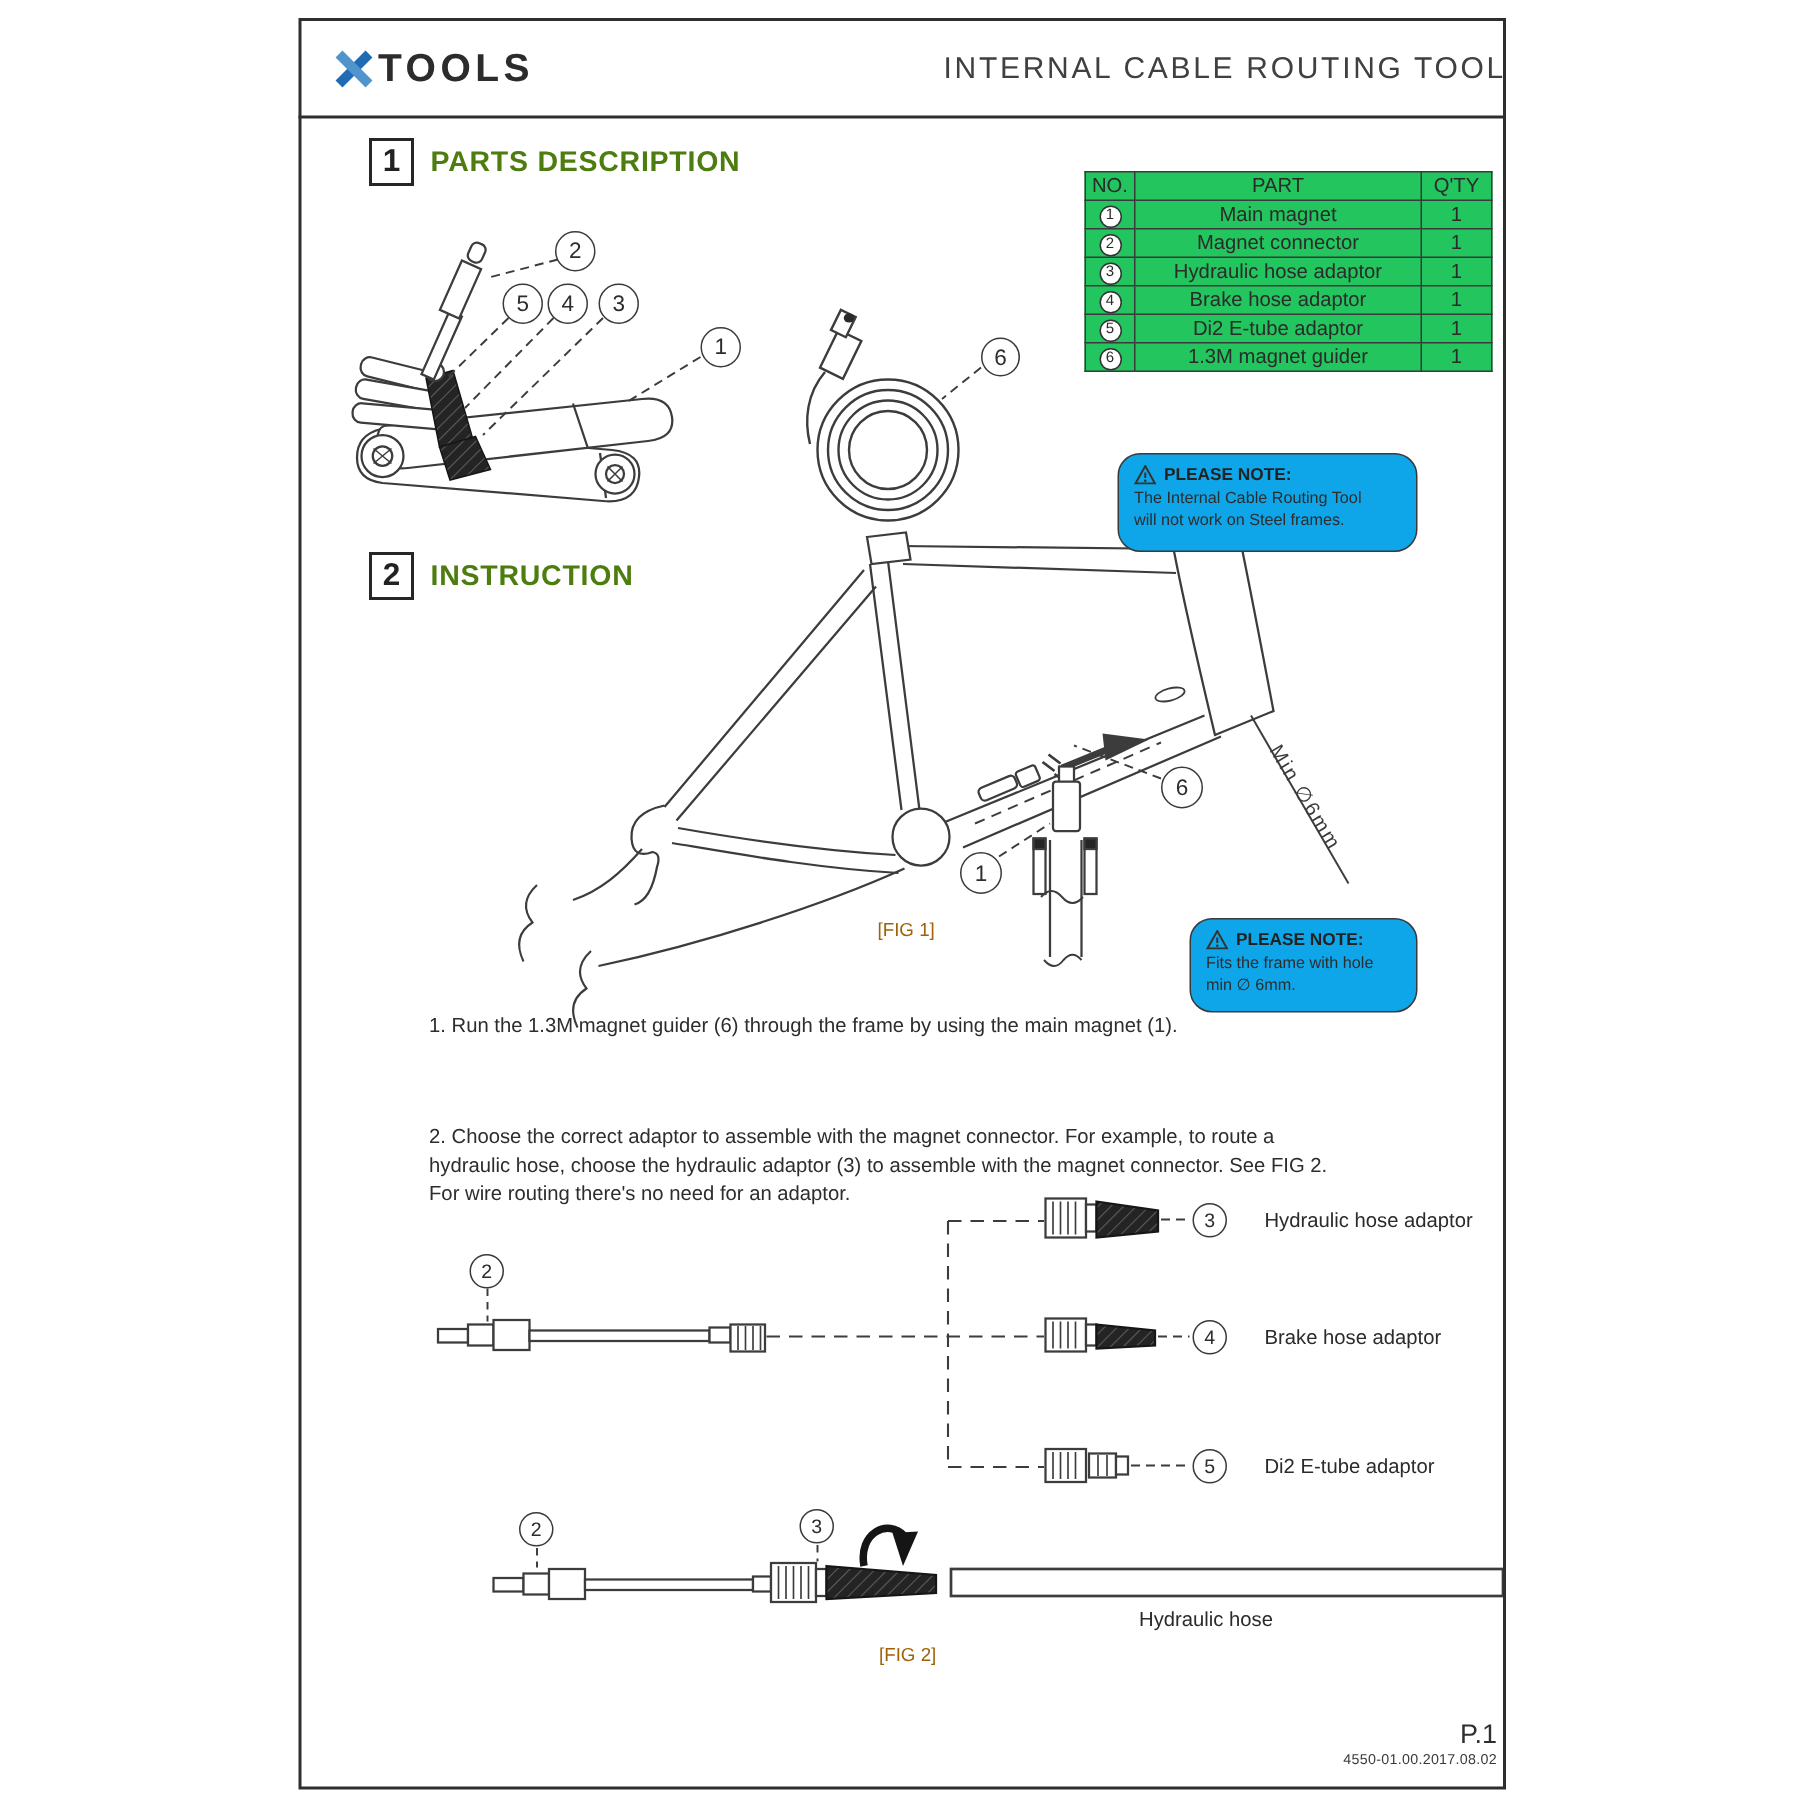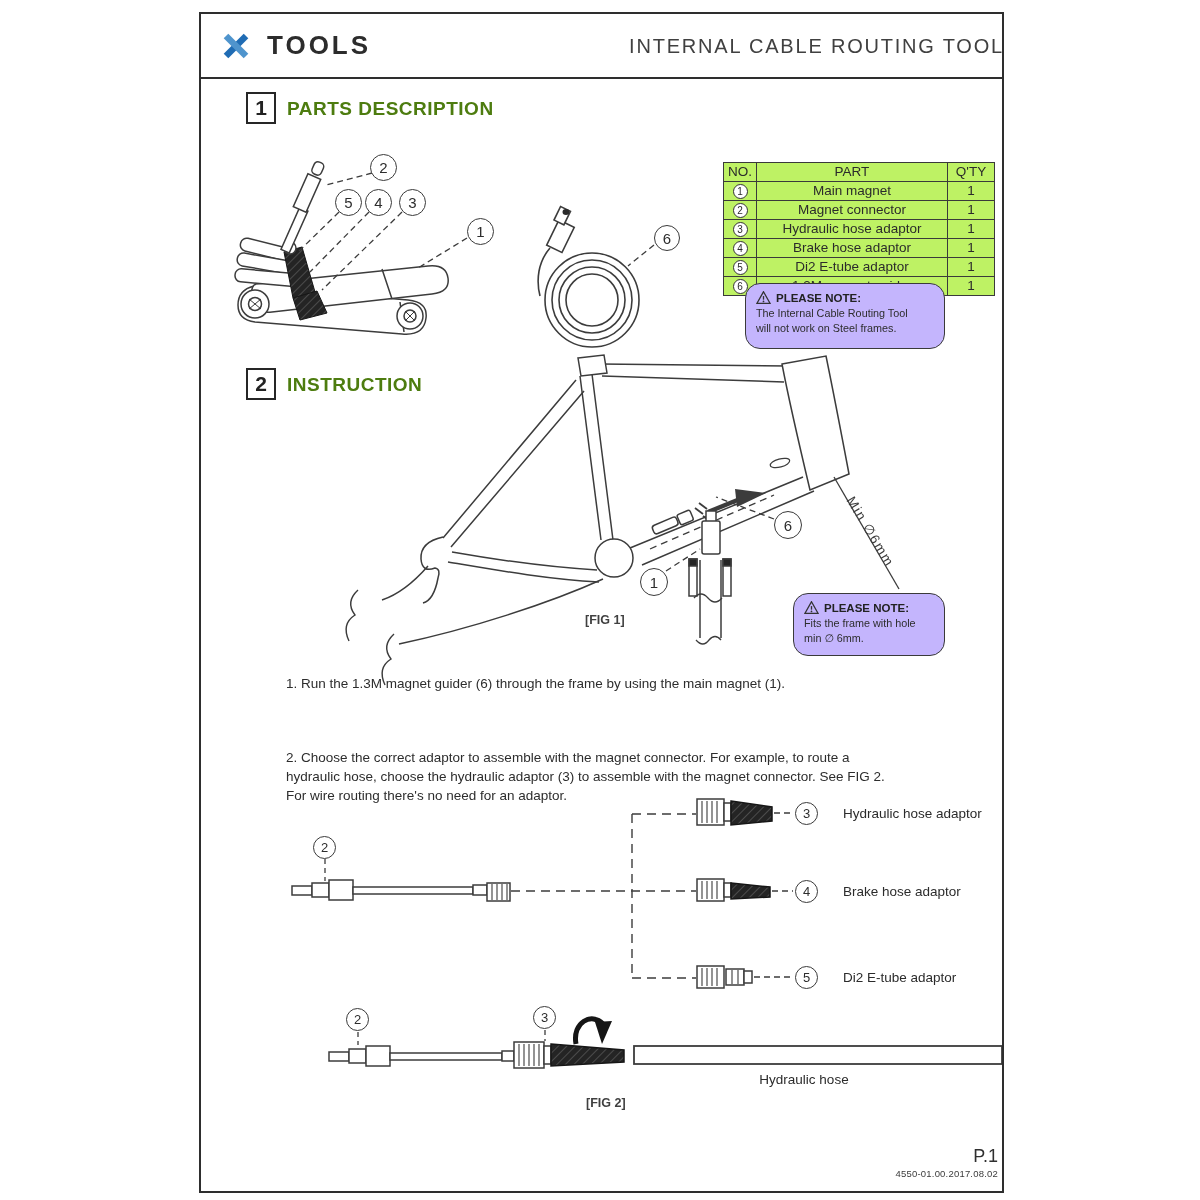--- a/index.html
+++ b/index.html
@@ -5,56 +5,56 @@
   html,body{margin:0;padding:0;background:#ffffff;}
   body{font-family:"Liberation Sans","DejaVu Sans",sans-serif;}
   #page{position:relative;width:1200px;height:1200px;background:#fff;color:#333;overflow:hidden;}
   .abs{position:absolute;}
 
   
   #border-rect{left:199px;top:12px;width:801px;height:1177px;border:2px solid #2e2e2e;}
   #header-line{left:199px;top:77px;width:805px;height:2px;background:#2e2e2e;}
 
   
-  #logo{left:221px;top:30px;display:flex;align-items:center;gap:16px;}
+  #logo{left:221px;top:30px;display:flex;align-items:center;gap:1px;}
   #logo-text{font-size:26px;font-weight:800;letter-spacing:3px;color:#2c2c2c;}
   #doc-title{left:199px;top:35px;width:805px;text-align:right;font-size:20px;letter-spacing:1.8px;color:#404040;}
 
   
   .secbox{width:30px;height:32px;border:2px solid #262626;display:flex;align-items:center;justify-content:center;
           font-size:21px;font-weight:700;color:#222;background:#fff;box-sizing:border-box;}
   .sectitle{font-size:19px;font-weight:700;color:#4d7c0f;letter-spacing:.5px;white-space:nowrap;}
 
   
-  #parts-table{border-collapse:collapse;font-size:13.5px;color:#2b2b2b;background:#bef264;margin-top:48px;}
+  #parts-table{border-collapse:collapse;font-size:13.5px;color:#2b2b2b;background:#22c55e;}
   #parts-table th,#parts-table td{border:1.6px solid #3a3a3a;padding:0 4px;height:18px;line-height:16px;
           font-weight:400;text-align:center;white-space:nowrap;}
   #parts-table .no-col{width:28px;text-align:center;padding:0 2px;}
   #parts-table .part-col{width:182px;}
   #parts-table .qty-col{width:38px;text-align:center;}
   .cnum{display:inline-flex;width:15px;height:15px;border:1.3px solid #333;border-radius:50%;
         align-items:center;justify-content:center;font-size:10px;box-sizing:border-box;background:#fff;color:#2b2b2b;}
 
   
   .callout{border:1.8px solid #3a3a3a;border-radius:50%;background:#fff;display:flex;align-items:center;
            justify-content:center;color:#2d2d2d;box-sizing:border-box;}
   .co27{width:27px;height:27px;font-size:15px;}
   .co26{width:26px;height:26px;font-size:15px;}
   .co28{width:28px;height:28px;font-size:15px;}
   .co23{width:23px;height:23px;font-size:13px;border-width:1.6px;}
 
   
-  .notebox{border:1.8px solid #3a3a3a;border-radius:15px;background:#c4b5fd;padding:7px 10px 6px;box-sizing:border-box;}
+  .notebox{border:1.8px solid #3a3a3a;border-radius:15px;background:#0ea5e9;padding:7px 10px 6px;box-sizing:border-box;margin-top:19px;}
   .notebox .nt{font-weight:700;font-size:11.5px;display:flex;align-items:center;gap:5px;color:#222;white-space:nowrap;}
   .notebox .nb{font-size:10.8px;line-height:1.35;margin-top:2px;color:#2d2d2d;white-space:nowrap;}
 
   
   .step{font-size:13.5px;color:#2d2d2d;line-height:19px;white-space:nowrap;}
   .lbl{font-size:13.5px;color:#2b2b2b;white-space:nowrap;}
-  .figcap{font-size:12.5px;font-weight:700;color:#404040;white-space:nowrap;}
+  .figcap{font-size:12.5px;font-weight:400;color:#a16207;white-space:nowrap;}
   #pagenum{font-size:18px;color:#2f2f2f;text-align:right;width:140px;}
   #docnum{font-size:9.5px;color:#3b3b3b;text-align:right;width:240px;letter-spacing:.2px;}
 </style>
 </head>
 <body>
 
 <div id="page">
 
   <svg class="abs" style="left:0;top:0" width="1200" height="1200" viewBox="0 0 1200 1200">
     <defs>

